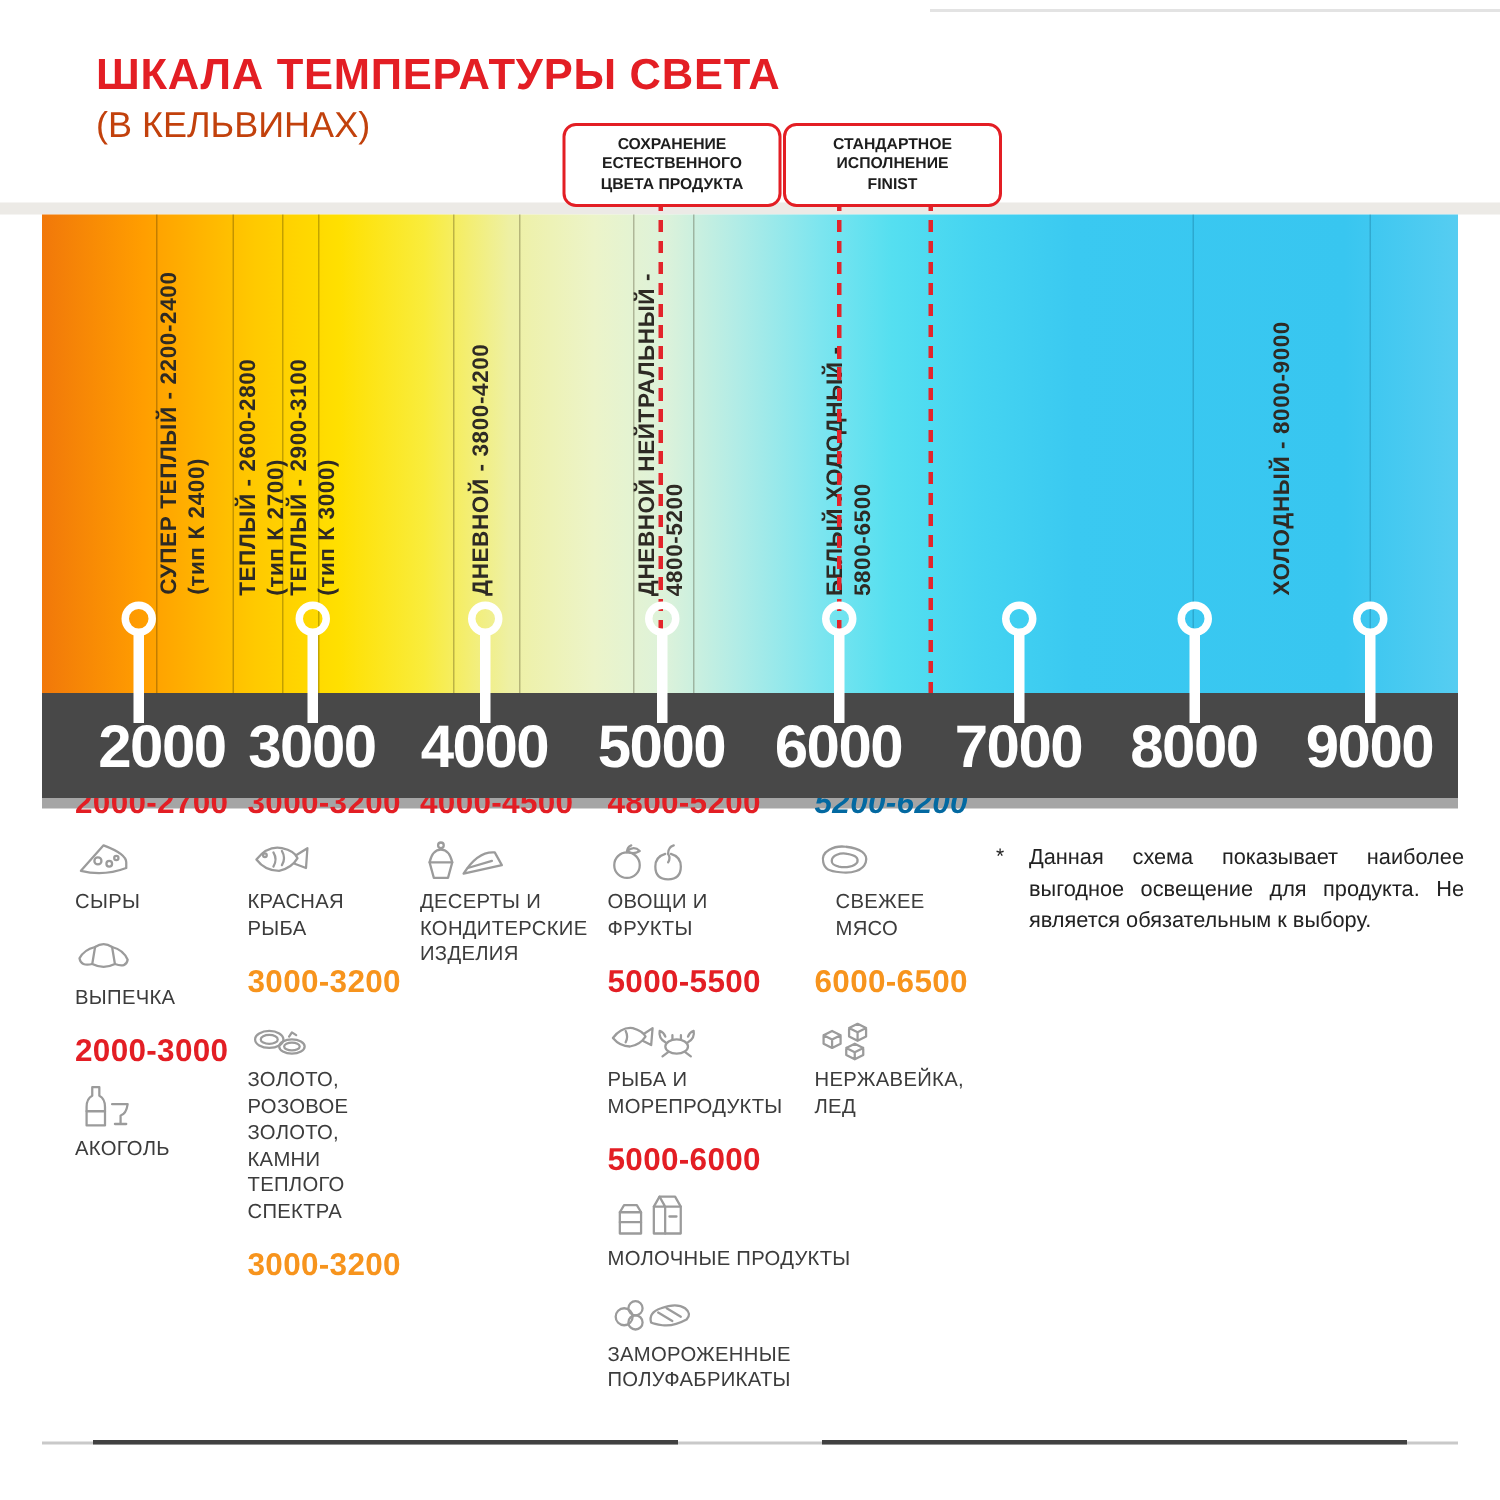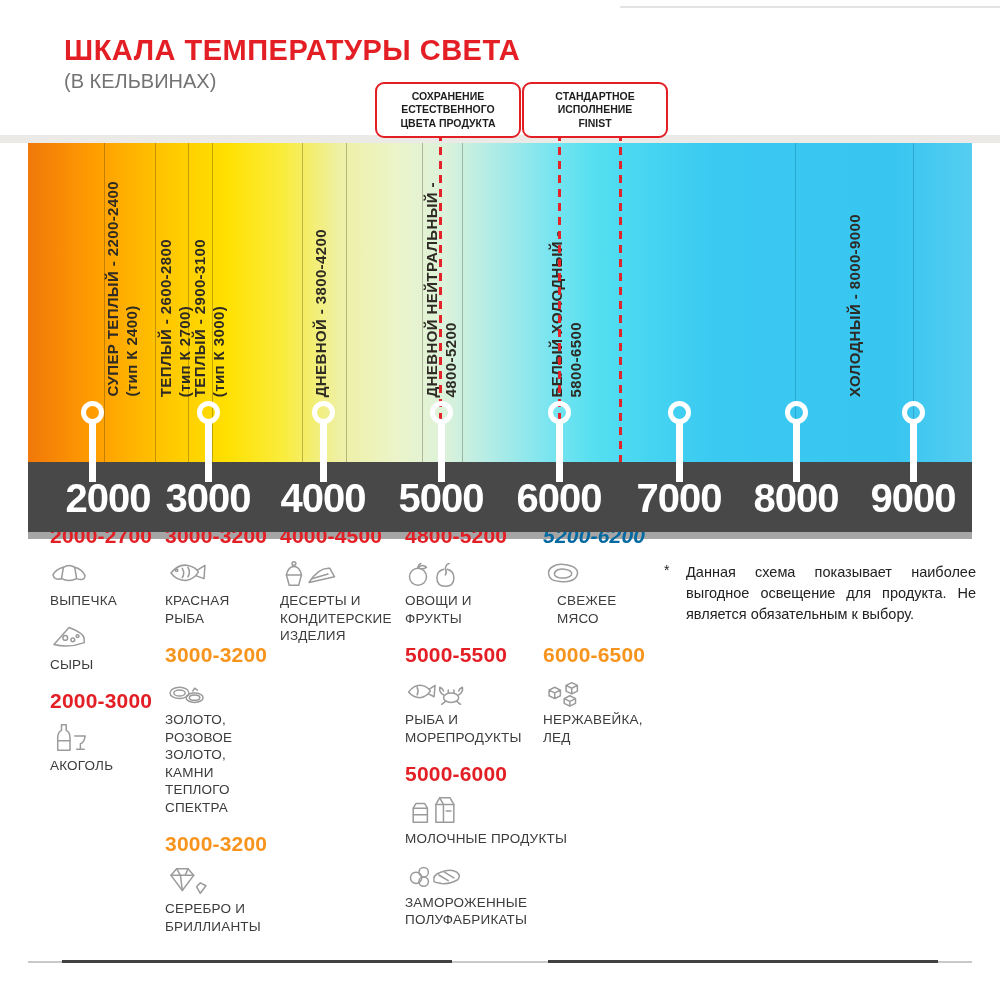--- a/index.html
+++ b/index.html
@@ -1,20 +1,20 @@
 <!DOCTYPE html>
 <html><head>
 <meta charset="utf-8">
 <style>
   html,body{margin:0;padding:0;background:#fff;}
   .page{position:relative;width:1000px;height:1000px;background:#fff;overflow:hidden;
         font-family:"Liberation Sans","DejaVu Sans",sans-serif;}
   .topline{position:absolute;height:2px;background:#e3e3e3;}
   .title{position:absolute;left:64px;top:34px;font-size:29px;font-weight:700;color:#e31e24;letter-spacing:.5px;}
-  .subtitle{position:absolute;left:64px;top:70px;font-size:20px;color:#737373;}
+  .subtitle{position:absolute;left:64px;top:70px;font-size:24px;color:#c2410c;}
   .callout{position:absolute;top:82px;width:138px;min-height:46px;background:#fff;border:2px solid #e31e24;
            border-radius:9px;display:flex;flex-direction:column;justify-content:center;align-items:center;
            font-size:10.5px;font-weight:700;color:#1d1d1d;text-align:center;line-height:1.25;padding:3px 2px;z-index:6;}
   .strip-top{position:absolute;left:0px;top:135px;width:1000px;height:8px;background:#eceae6;}
   .gradient{position:absolute;left:28px;top:143px;width:944px;height:319px;
     background:linear-gradient(to right,
       #f1780a 0%, #ff9d00 7%, #ffc900 15%, #ffe000 21%, #f9ec3c 27%,
       #eef0a4 33%, #ecf4c9 39%, #ddf2da 44%, #b2ece6 49%, #7ce5ef 55%,
       #55dff0 60%, #45d4f1 66%, #3ac9f1 73%, #38c6f0 92%, #56cdf1 100%);}
   .zline{position:absolute;top:143px;height:319px;width:1px;background:rgba(40,30,0,.28);z-index:2;}
@@ -139,40 +139,40 @@
     </div>
 
   <div id="products">
       <div class="pcol" style="left: 50px; width: 105px;">
         <div class="pgroup">
           <div class="prange" style="color: rgb(227, 30, 36);">2000-2700</div>
           <div class="pitem">
             <span class="picon">
               <svg width="40" height="34" viewBox="0 0 42 36" fill="none" stroke="#9b9b9b" stroke-width="1.6" stroke-linecap="round" stroke-linejoin="round">
                 <g fill="none" stroke="#9b9b9b" stroke-width="1.6" stroke-linecap="round" stroke-linejoin="round">
-                  <path d="M14 12 Q20 8 26 12 L28 24 Q20 28 12 24 Z"></path>
-                  <path d="M12 24 Q4 26 3 20 Q6 14 14 12"></path>
-                  <path d="M28 24 Q36 27 37 21 Q34 14 26 12"></path>
-                </g>
-              </svg>
-            </span>
-            <div class="plabel">ВЫПЕЧКА</div>
-          </div>
-          <div class="pitem">
-            <span class="picon">
-              <svg width="40" height="34" viewBox="0 0 42 36" fill="none" stroke="#9b9b9b" stroke-width="1.6" stroke-linecap="round" stroke-linejoin="round">
-                <g fill="none" stroke="#9b9b9b" stroke-width="1.6" stroke-linecap="round" stroke-linejoin="round">
                   <path d="M4 26 L20 8 Q36 14 36 20 L36 24 Q20 30 4 26 Z"></path>
                   <circle cx="16" cy="19" r="2.5"></circle>
                   <circle cx="24" cy="21" r="2"></circle>
                   <circle cx="29" cy="17" r="1.5"></circle>
                 </g>
               </svg>
             </span>
             <div class="plabel">СЫРЫ</div>
+          </div>
+          <div class="pitem">
+            <span class="picon">
+              <svg width="40" height="34" viewBox="0 0 42 36" fill="none" stroke="#9b9b9b" stroke-width="1.6" stroke-linecap="round" stroke-linejoin="round">
+                <g fill="none" stroke="#9b9b9b" stroke-width="1.6" stroke-linecap="round" stroke-linejoin="round">
+                  <path d="M14 12 Q20 8 26 12 L28 24 Q20 28 12 24 Z"></path>
+                  <path d="M12 24 Q4 26 3 20 Q6 14 14 12"></path>
+                  <path d="M28 24 Q36 27 37 21 Q34 14 26 12"></path>
+                </g>
+              </svg>
+            </span>
+            <div class="plabel">ВЫПЕЧКА</div>
           </div>
         </div>
         <div class="pgroup">
           <div class="prange" style="color: rgb(227, 30, 36);">2000-3000</div>
           <div class="pitem">
             <span class="picon">
               <svg width="40" height="34" viewBox="0 0 42 36" fill="none" stroke="#9b9b9b" stroke-width="1.6" stroke-linecap="round" stroke-linejoin="round">
                 <g fill="none" stroke="#9b9b9b" stroke-width="1.6" stroke-linecap="round" stroke-linejoin="round">
                   <path d="M12 4 h5 v6 q4 2 4 8 v13 h-13 v-13 q0 -6 4 -8 Z"></path>
                   <path d="M8 21 h13"></path>
@@ -213,32 +213,20 @@
                   <ellipse cx="31" cy="24" rx="5.5" ry="2.8"></ellipse>
                   <path d="M29 17 l2 -3 l3 2"></path>
                 </g>
               </svg>
             </span>
             <div class="plabel">ЗОЛОТО, РОЗОВОЕ ЗОЛОТО, КАМНИ ТЕПЛОГО СПЕКТРА</div>
           </div>
         </div>
         <div class="pgroup">
           <div class="prange" style="color: rgb(247, 148, 29);">3000-3200</div>
-          <div class="pitem">
-            <span class="picon">
-              <svg width="46" height="34" viewBox="0 0 48 36" fill="none" stroke="#9b9b9b" stroke-width="1.6" stroke-linecap="round" stroke-linejoin="round">
-                <g fill="none" stroke="#9b9b9b" stroke-width="1.6" stroke-linecap="round" stroke-linejoin="round">
-                  <path d="M6 12 L12 5 L24 5 L30 12 L18 28 Z"></path>
-                  <path d="M6 12 H30 M12 5 L16 12 L18 28 M24 5 L21 12"></path>
-                  <path d="M33 24 L37 20 L43 23 L37 31 Z"></path>
-                </g>
-              </svg>
-            </span>
-            <div class="plabel">СЕРЕБРО И БРИЛЛИАНТЫ</div>
-          </div>
         </div>
       </div>
       <div class="pcol" style="left: 280px; width: 130px;">
         <div class="pgroup">
           <div class="prange" style="color: rgb(227, 30, 36);">4000-4500</div>
           <div class="pitem">
             <span class="picon">
               <svg width="60" height="34" viewBox="0 0 62 36" fill="none" stroke="#9b9b9b" stroke-width="1.6" stroke-linecap="round" stroke-linejoin="round">
                 <g fill="none" stroke="#9b9b9b" stroke-width="1.6" stroke-linecap="round" stroke-linejoin="round">
                   <path d="M6 20 Q8 11 14 11 Q20 11 22 20 Z"></path>

